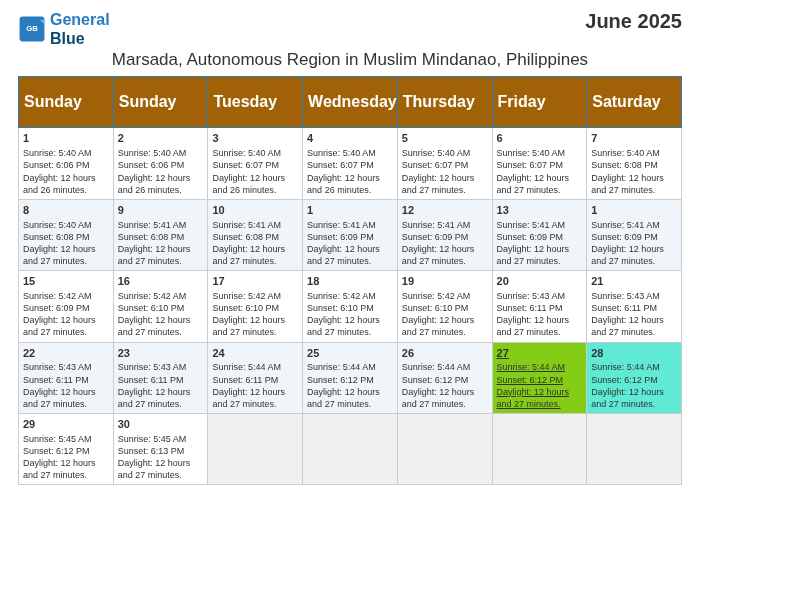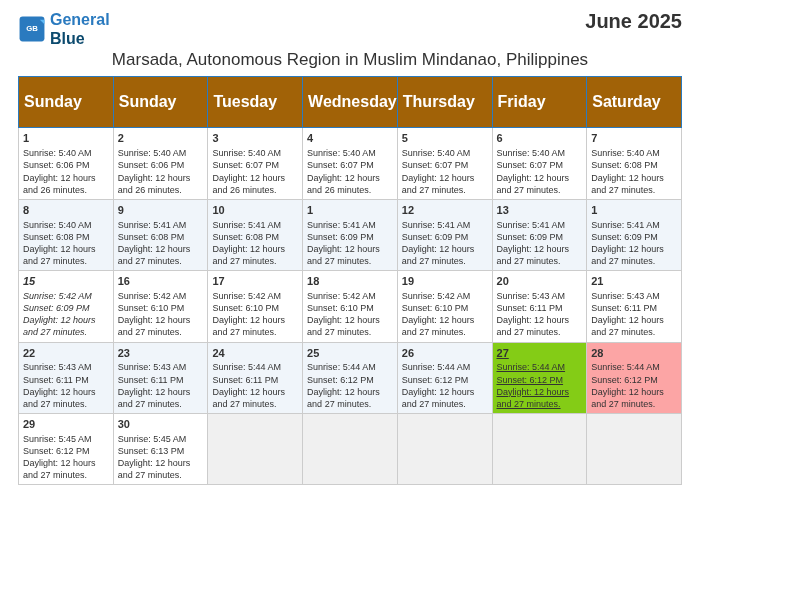--- a/index.html
+++ b/index.html
@@ -134,36 +134,36 @@
         <tr>
           <td style="background: rgb(240, 245, 250);"><span class="day-num">8</span><span>Sunrise: 5:40 AM</span><br><span>Sunset: 6:08 PM</span><br><span>Daylight: 12 hours</span><br><span>and 27 minutes.</span></td>
           <td style="background: rgb(240, 245, 250);"><span class="day-num">9</span><span>Sunrise: 5:41 AM</span><br><span>Sunset: 6:08 PM</span><br><span>Daylight: 12 hours</span><br><span>and 27 minutes.</span></td>
           <td style="background: rgb(240, 245, 250);"><span class="day-num">10</span><span>Sunrise: 5:41 AM</span><br><span>Sunset: 6:08 PM</span><br><span>Daylight: 12 hours</span><br><span>and 27 minutes.</span></td>
           <td style="background: rgb(240, 245, 250);"><span class="day-num">1</span><span>Sunrise: 5:41 AM</span><br><span>Sunset: 6:09 PM</span><br><span>Daylight: 12 hours</span><br><span>and 27 minutes.</span></td>
           <td style="background: rgb(240, 245, 250);"><span class="day-num">12</span><span>Sunrise: 5:41 AM</span><br><span>Sunset: 6:09 PM</span><br><span>Daylight: 12 hours</span><br><span>and 27 minutes.</span></td>
           <td style="background: rgb(240, 245, 250);"><span class="day-num">13</span><span>Sunrise: 5:41 AM</span><br><span>Sunset: 6:09 PM</span><br><span>Daylight: 12 hours</span><br><span>and 27 minutes.</span></td>
           <td style="background: rgb(240, 245, 250);"><span class="day-num">1</span><span>Sunrise: 5:41 AM</span><br><span>Sunset: 6:09 PM</span><br><span>Daylight: 12 hours</span><br><span>and 27 minutes.</span></td>
         </tr>
         <tr>
-          <td style="background: rgb(255, 255, 255); font-style: italic;"><span class="day-num">15</span><span>Sunrise: 5:42 AM</span><br><span>Sunset: 6:09 PM</span><br><span>Daylight: 12 hours</span><br><span>and 27 minutes.</span></td>
+          <td style="background: rgb(255, 255, 255);"><span class="day-num">15</span><span>Sunrise: 5:42 AM</span><br><span>Sunset: 6:09 PM</span><br><span>Daylight: 12 hours</span><br><span>and 27 minutes.</span></td>
           <td style="background: rgb(255, 255, 255);"><span class="day-num">16</span><span>Sunrise: 5:42 AM</span><br><span>Sunset: 6:10 PM</span><br><span>Daylight: 12 hours</span><br><span>and 27 minutes.</span></td>
           <td style="background: rgb(255, 255, 255);"><span class="day-num">17</span><span>Sunrise: 5:42 AM</span><br><span>Sunset: 6:10 PM</span><br><span>Daylight: 12 hours</span><br><span>and 27 minutes.</span></td>
           <td style="background: rgb(255, 255, 255);"><span class="day-num">18</span><span>Sunrise: 5:42 AM</span><br><span>Sunset: 6:10 PM</span><br><span>Daylight: 12 hours</span><br><span>and 27 minutes.</span></td>
           <td style="background: rgb(255, 255, 255);"><span class="day-num">19</span><span>Sunrise: 5:42 AM</span><br><span>Sunset: 6:10 PM</span><br><span>Daylight: 12 hours</span><br><span>and 27 minutes.</span></td>
           <td style="background: rgb(255, 255, 255);"><span class="day-num">20</span><span>Sunrise: 5:43 AM</span><br><span>Sunset: 6:11 PM</span><br><span>Daylight: 12 hours</span><br><span>and 27 minutes.</span></td>
           <td style="background: rgb(255, 255, 255);"><span class="day-num">21</span><span>Sunrise: 5:43 AM</span><br><span>Sunset: 6:11 PM</span><br><span>Daylight: 12 hours</span><br><span>and 27 minutes.</span></td>
         </tr>
         <tr>
           <td style="background: rgb(240, 245, 250);"><span class="day-num">22</span><span>Sunrise: 5:43 AM</span><br><span>Sunset: 6:11 PM</span><br><span>Daylight: 12 hours</span><br><span>and 27 minutes.</span></td>
           <td style="background: rgb(240, 245, 250);"><span class="day-num">23</span><span>Sunrise: 5:43 AM</span><br><span>Sunset: 6:11 PM</span><br><span>Daylight: 12 hours</span><br><span>and 27 minutes.</span></td>
           <td style="background: rgb(240, 245, 250);"><span class="day-num">24</span><span>Sunrise: 5:44 AM</span><br><span>Sunset: 6:11 PM</span><br><span>Daylight: 12 hours</span><br><span>and 27 minutes.</span></td>
           <td style="background: rgb(240, 245, 250);"><span class="day-num">25</span><span>Sunrise: 5:44 AM</span><br><span>Sunset: 6:12 PM</span><br><span>Daylight: 12 hours</span><br><span>and 27 minutes.</span></td>
           <td style="background: rgb(240, 245, 250);"><span class="day-num">26</span><span>Sunrise: 5:44 AM</span><br><span>Sunset: 6:12 PM</span><br><span>Daylight: 12 hours</span><br><span>and 27 minutes.</span></td>
           <td style="background: #84cc16; text-decoration: underline;"><span class="day-num">27</span><span>Sunrise: 5:44 AM</span><br><span>Sunset: 6:12 PM</span><br><span>Daylight: 12 hours</span><br><span>and 27 minutes.</span></td>
-          <td style="background: #fca5a5;"><span class="day-num">28</span><span>Sunrise: 5:44 AM</span><br><span>Sunset: 6:12 PM</span><br><span>Daylight: 12 hours</span><br><span>and 27 minutes.</span></td>
+          <td style="background: #5eead4;"><span class="day-num">28</span><span>Sunrise: 5:44 AM</span><br><span>Sunset: 6:12 PM</span><br><span>Daylight: 12 hours</span><br><span>and 27 minutes.</span></td>
         </tr>
         <tr>
           <td style="background: rgb(255, 255, 255);"><span class="day-num">29</span><span>Sunrise: 5:45 AM</span><br><span>Sunset: 6:12 PM</span><br><span>Daylight: 12 hours</span><br><span>and 27 minutes.</span></td>
           <td style="background: rgb(255, 255, 255);"><span class="day-num">30</span><span>Sunrise: 5:45 AM</span><br><span>Sunset: 6:13 PM</span><br><span>Daylight: 12 hours</span><br><span>and 27 minutes.</span></td>
           <td class="empty"></td>
           <td class="empty"></td>
           <td class="empty"></td>
           <td class="empty"></td>
           <td class="empty"></td>
         </tr>

